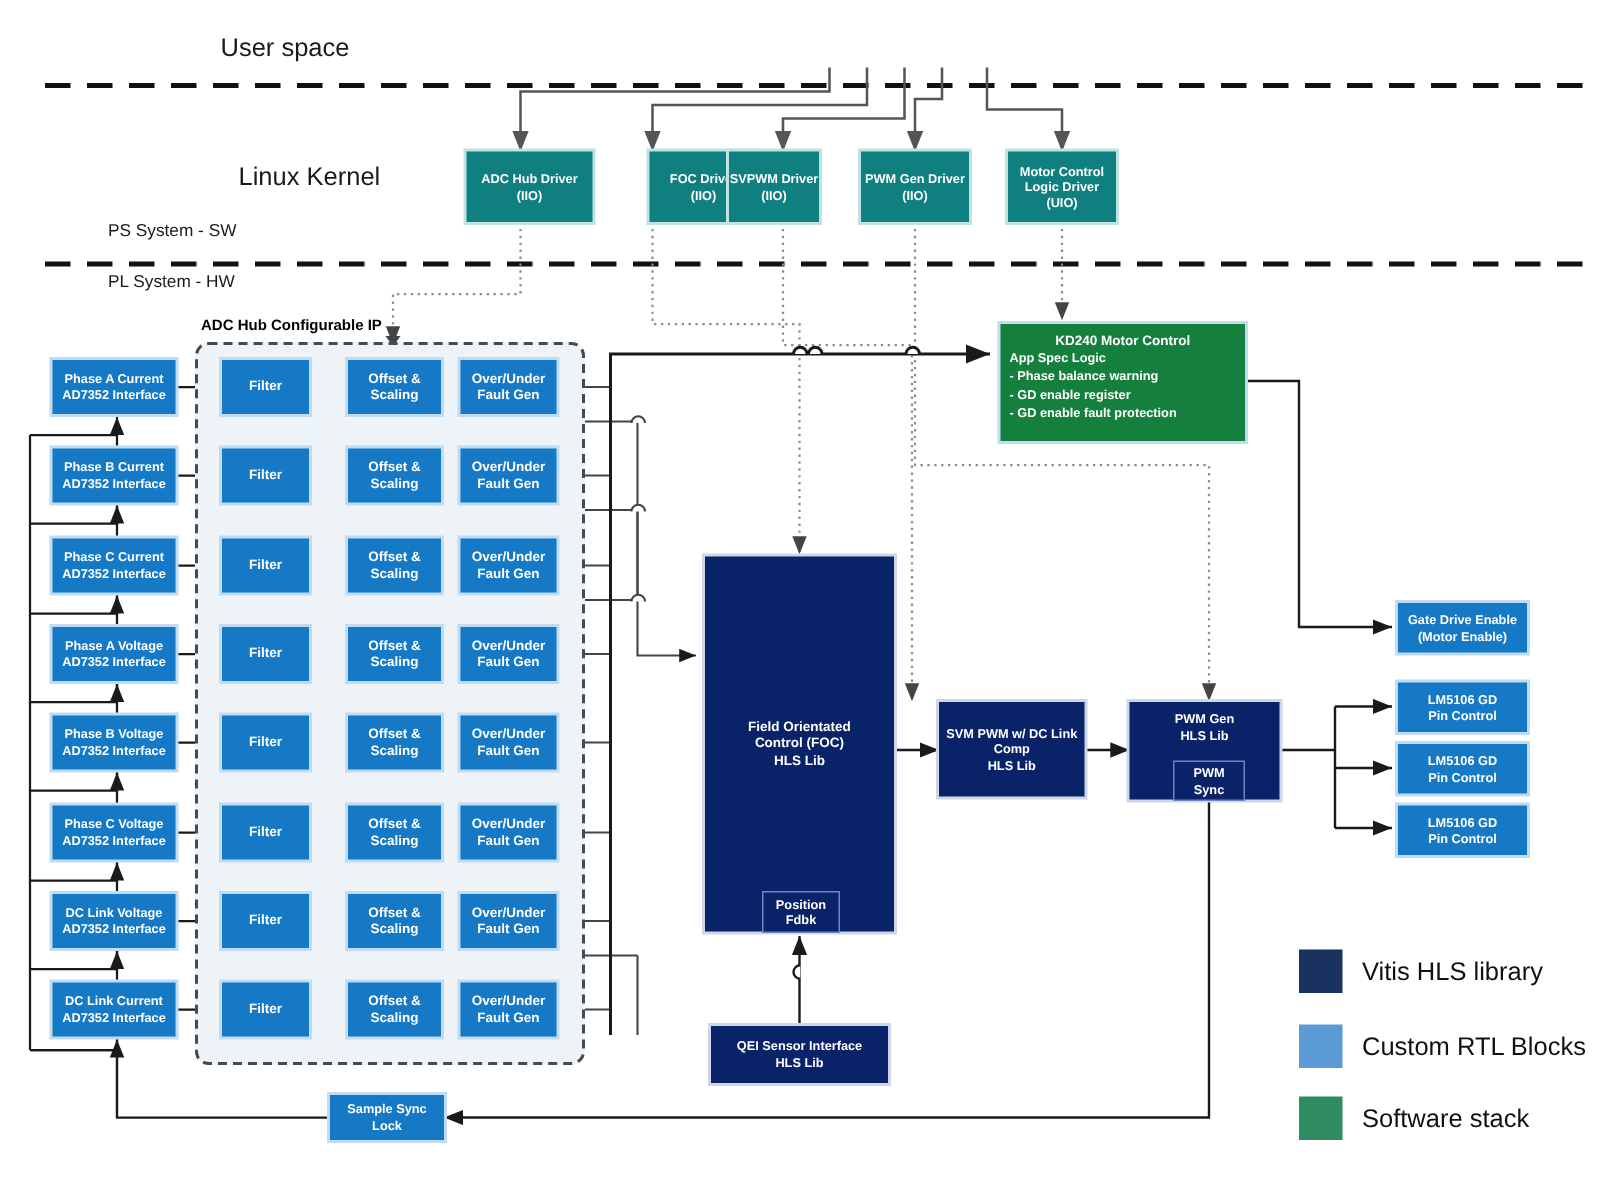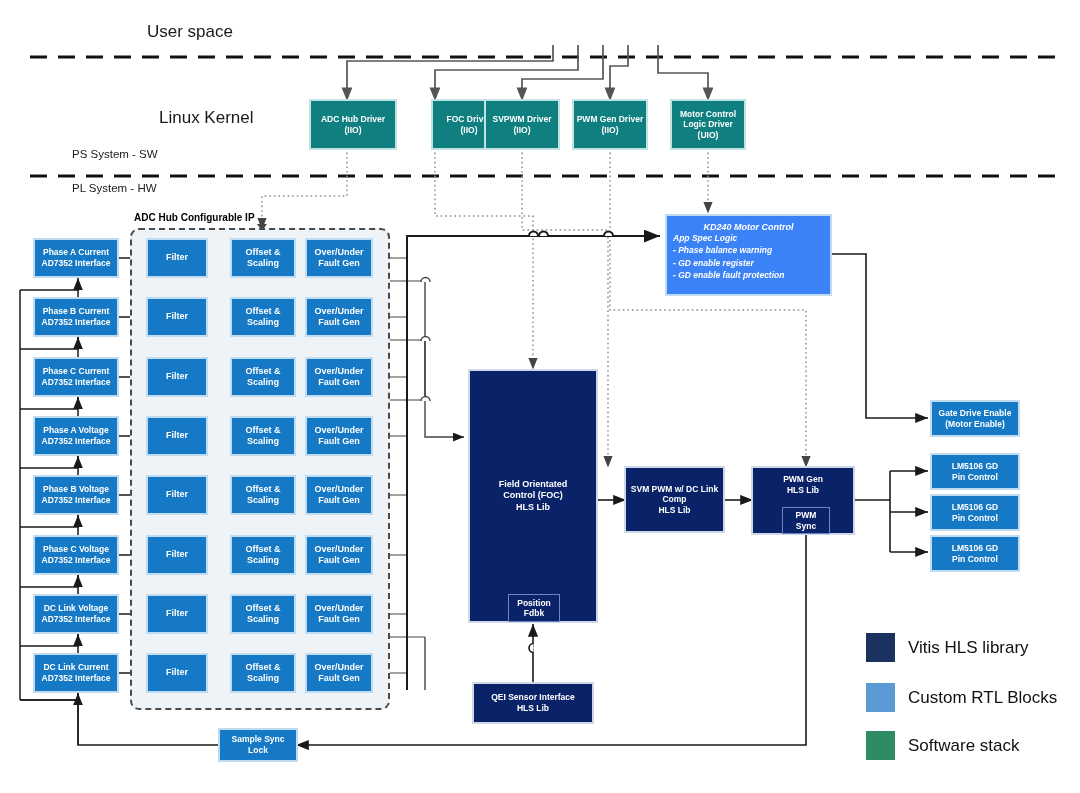--- a/index.html
+++ b/index.html
@@ -20,21 +20,21 @@
   .sm-label{font-size:11.5px;}
   .adchub-title{position:absolute;font-size:10px;font-weight:bold;color:#000;}
   .adchub-box{position:absolute;border:2px dashed #4a4a4a;border-radius:9px;background:#eef3f8;}
   .legend-item{position:absolute;display:flex;align-items:center;gap:13px;}
   .legend-sw{width:29px;height:29px;}
   .legend-tx{font-size:17px;color:#111;}
   .sub{position:absolute;box-sizing:border-box;display:flex;flex-direction:column;
        align-items:center;justify-content:center;text-align:center;color:#fff;
        font-weight:bold;font-size:8.5px;line-height:1.2;background:#0a2368;
        border:1px solid #6b86c2;}
-  .kd{position:absolute;box-sizing:border-box;background:#3b82f6;box-shadow:0 0 0 2px #bfdcf2;color:#fff;font-style:italic;}
+  .kd{position:absolute;box-sizing:border-box;background:#15803d;box-shadow:0 0 0 2px #bfdcf2;color:#fff;}
   .kd .kd-t{font-size:9px;font-weight:bold;text-align:center;margin-top:6px;}
   .kd .kd-l{font-size:8.5px;font-weight:bold;margin-left:6px;line-height:1.45;}
 </style>
 </head>
 <body>
 
 <div id="stage">
 
   <svg viewBox="0 0 1080 793">
     <defs>
@@ -210,21 +210,21 @@
 
 
   <div class="blk teal drv" style="left:311px;top:101px;width:84px;height:47px;">
     <div>ADC Hub Driver</div>
     <div>(IIO)</div>
   </div>
   <div class="blk teal drv" style="left:399px;top:101px;width:72px;height:47px;margin-left:34px;">
     <div>FOC Driver</div>
     <div>(IIO)</div>
   </div>
-  <div class="blk teal drv" style="left:486px;top:101px;width:72px;height:47px;">
+  <div class="blk teal drv" style="left:486px;top:101px;width:60px;height:47px;">
     <div>SVPWM Driver</div>
     <div>(IIO)</div>
   </div>
   <div class="blk teal drv" style="left:574px;top:101px;width:72px;height:47px;">
     <div>PWM Gen Driver</div>
     <div>(IIO)</div>
   </div>
   <div class="blk teal drv" style="left:672px;top:101px;width:72px;height:47px;">
     <div>Motor Control Logic Driver</div>
     <div>(UIO)</div>

